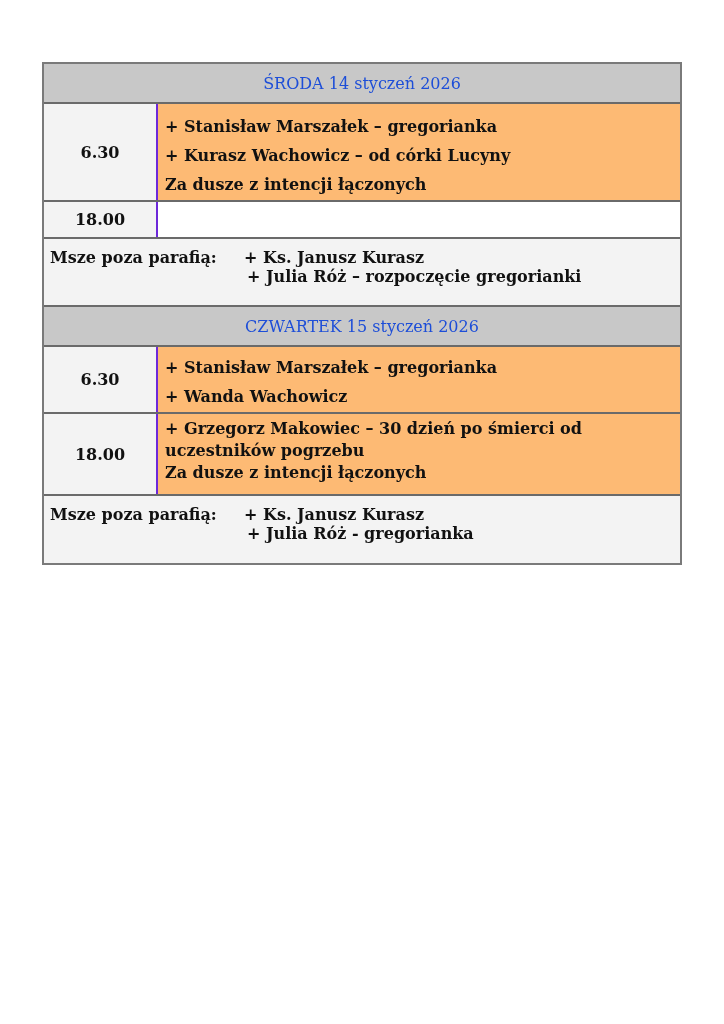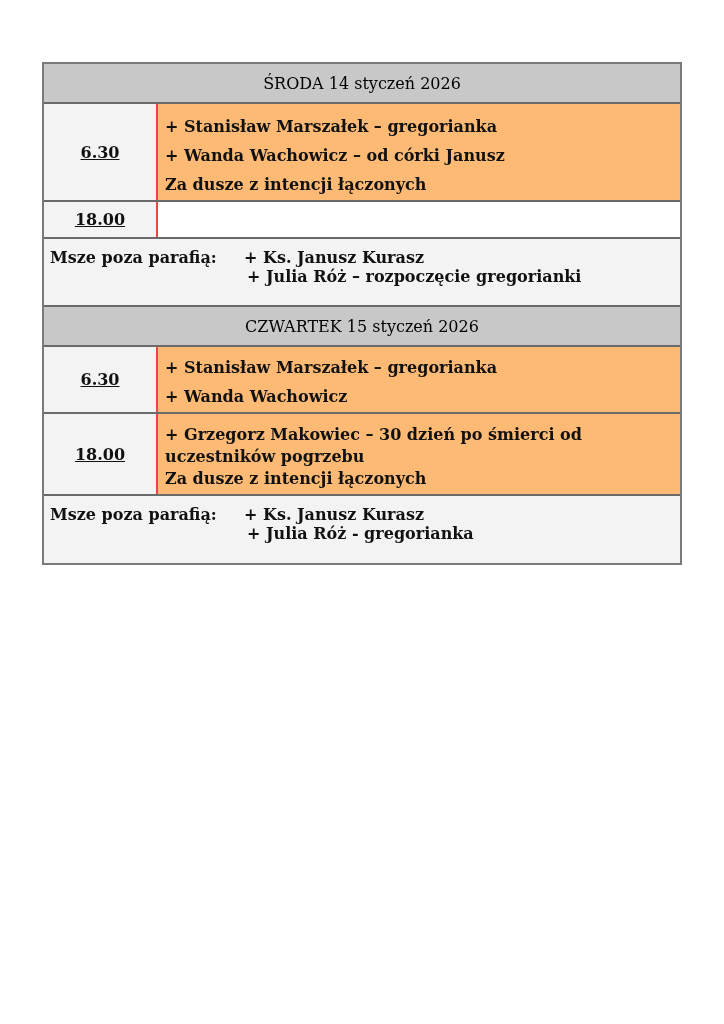--- a/index.html
+++ b/index.html
@@ -1,43 +1,43 @@
 <!DOCTYPE html>
 <html><head>
 <meta charset="utf-8">
 <style>
   html, body { margin: 0; padding: 0; background: #ffffff; }
   body { width: 724px; height: 1024px; position: relative; font-family: "DejaVu Serif", "Liberation Serif", serif; color: #111; }
   .tbl { position: absolute; left: 42px; top: 62px; width: 640px; border: 2px solid #7a7a7a; box-sizing: border-box; }
-  .hdr { height: 40px; background: #c8c8c8; color: #000000; text-align: center; line-height: 40px; font-size: 16px; border-bottom: 2px solid #6a6a6a; box-sizing: border-box; }
+  .hdr { height: 40px; background: #c8c8c8; color: #1d4ed8; text-align: center; line-height: 40px; font-size: 16px; border-bottom: 2px solid #6a6a6a; box-sizing: border-box; }
   .row { display: flex; border-bottom: 2px solid #6a6a6a; box-sizing: border-box; }
-  .time { width: 114px; flex: none; background: #f3f3f3; border-right: 2px solid #ef4444; display: flex; align-items: center; justify-content: center; font-size: 16px; font-weight: bold; box-sizing: border-box; text-decoration: underline; }
+  .time { width: 114px; flex: none; background: #f3f3f3; border-right: 2px solid #6d28d9; display: flex; align-items: center; justify-content: center; font-size: 16px; font-weight: bold; box-sizing: border-box; }
   .ints { flex: 1; background: #fdba74; padding: 0 0 0 7px; font-size: 16px; font-weight: bold; box-sizing: border-box; }
   .ints .line { display: block; }
   .r1 { height: 98px; } .r1 .ints { padding-top: 8px; } .r1 .line { line-height: 29px; }
   .r2 { height: 37px; } .r2 .ints { line-height: 35px; }
   .r3 { height: 67px; } .r3 .ints { padding-top: 6px; } .r3 .line { line-height: 29px; }
-  .r4 { height: 82px; } .r4 .ints { padding-top: 10px; } .r4 .line { line-height: 22px; }
+  .r4 { height: 82px; } .r4 .ints { padding-top: 4px; } .r4 .line { line-height: 22px; }
   .msze { background: #f3f3f3; font-size: 16px; font-weight: bold; position: relative; box-sizing: border-box; border-bottom: 2px solid #6a6a6a; }
   .msze.m1 { height: 68px; }
   .msze.m2 { height: 67px; border-bottom: none; }
   .msze .lbl { position: absolute; left: 6px; top: 9px; }
   .msze .e1 { position: absolute; left: 200px; top: 9px; }
   .msze .e2 { position: absolute; left: 203px; top: 28px; }
 </style>
 </head>
 <body>
 
 <div class="tbl">
   <div class="hdr">ŚRODA 14 styczeń 2026</div>
   <div class="row r1">
     <div class="time">6.30</div>
     <div class="ints">
       <span class="line">+ Stanisław Marszałek – gregorianka</span>
-      <span class="line">+ Wanda Wachowicz – od córki Janusz</span>
+      <span class="line">+ Kurasz Wachowicz – od córki Lucyny</span>
       <span class="line">Za dusze z intencji łączonych</span>
     </div>
   </div>
   <div class="row r2">
     <div class="time">18.00</div>
   </div>
   <div class="msze m1">
     <span class="lbl">Msze poza parafią:</span>
     <span class="e1">+ Ks. Janusz Kurasz</span>
     <span class="e2">+ Julia Róż – rozpoczęcie gregorianki</span>

